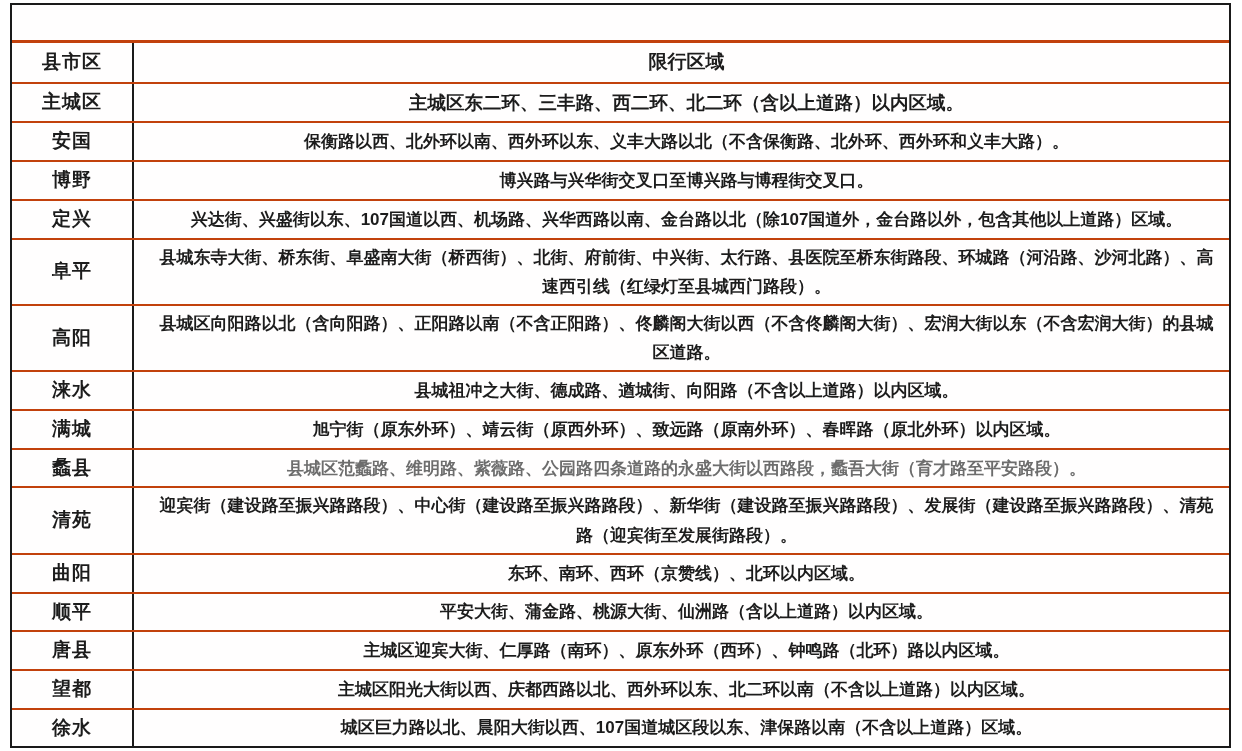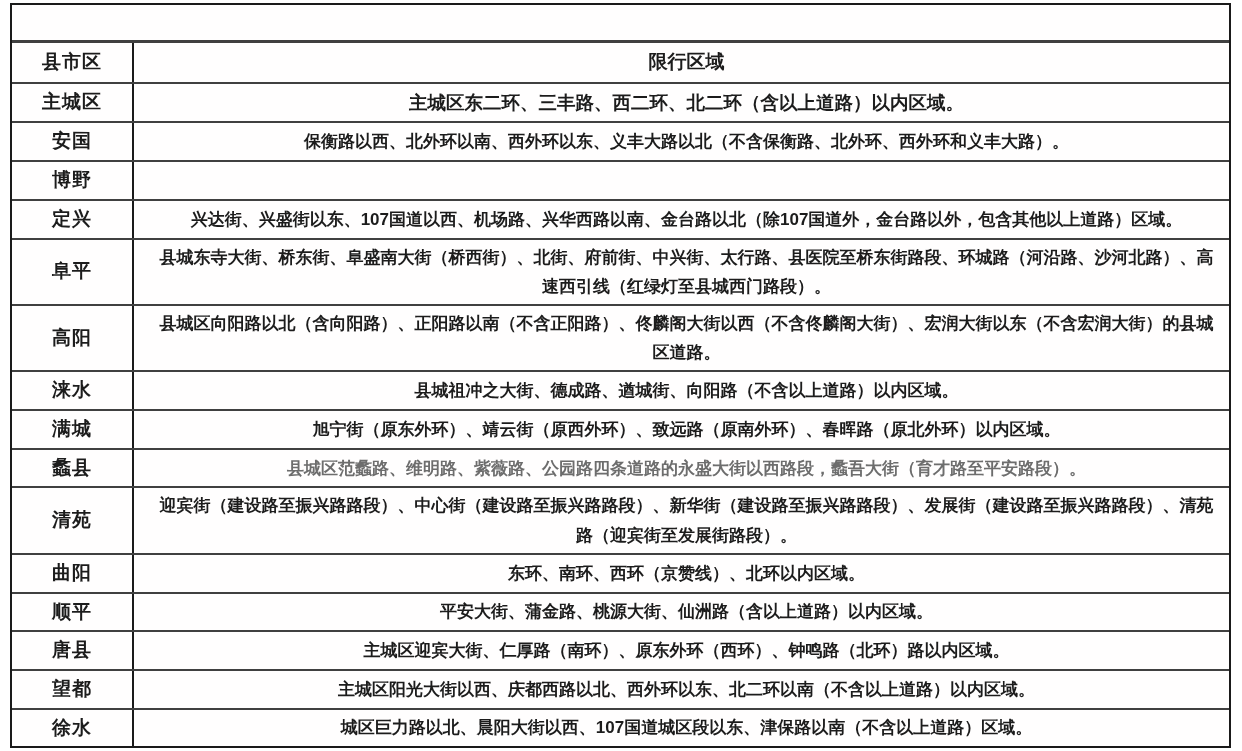--- a/index.html
+++ b/index.html
@@ -17,21 +17,21 @@
     left: 10px;
     top: 3px;
     width: 1221px;
     border: 2px solid #1a1a1a;
     box-sizing: border-box;
     background: #fffefe;
   }
   .row {
     display: flex;
     align-items: stretch;
-    border-bottom: 2px solid #404040;
+    border-bottom: 2px solid #c2410c;
   }
   .row:last-child { border-bottom: none; }
   .row.top-empty {
     min-height: 28px;
     border-bottom-width: 3px;
   }
   .cell {
     display: flex;
     align-items: center;
     justify-content: center;
@@ -87,20 +87,21 @@
     <div class="cell area bold">主城区东二环、三丰路、西二环、北二环（含以上道路）以内区域。</div>
   </div>
 
   <div class="row">
     <div class="cell county">安国</div>
     <div class="cell area">保衡路以西、北外环以南、西外环以东、义丰大路以北（不含保衡路、北外环、西外环和义丰大路）。</div>
   </div>
 
   <div class="row">
     <div class="cell county">博野</div>
+    <div class="cell area">博兴路与兴华街交叉口至博兴路与博程街交叉口。</div>
   </div>
 
   <div class="row">
     <div class="cell county">定兴</div>
     <div class="cell area">兴达街、兴盛街以东、107国道以西、机场路、兴华西路以南、金台路以北（除107国道外，金台路以外，包含其他以上道路）区域。</div>
   </div>
 
   <div class="row">
     <div class="cell county">阜平</div>
     <div class="cell area">县城东寺大街、桥东街、阜盛南大街（桥西街）、北街、府前街、中兴街、太行路、县医院至桥东街路段、环城路（河沿路、沙河北路）、高速西引线（红绿灯至县城西门路段）。</div>

